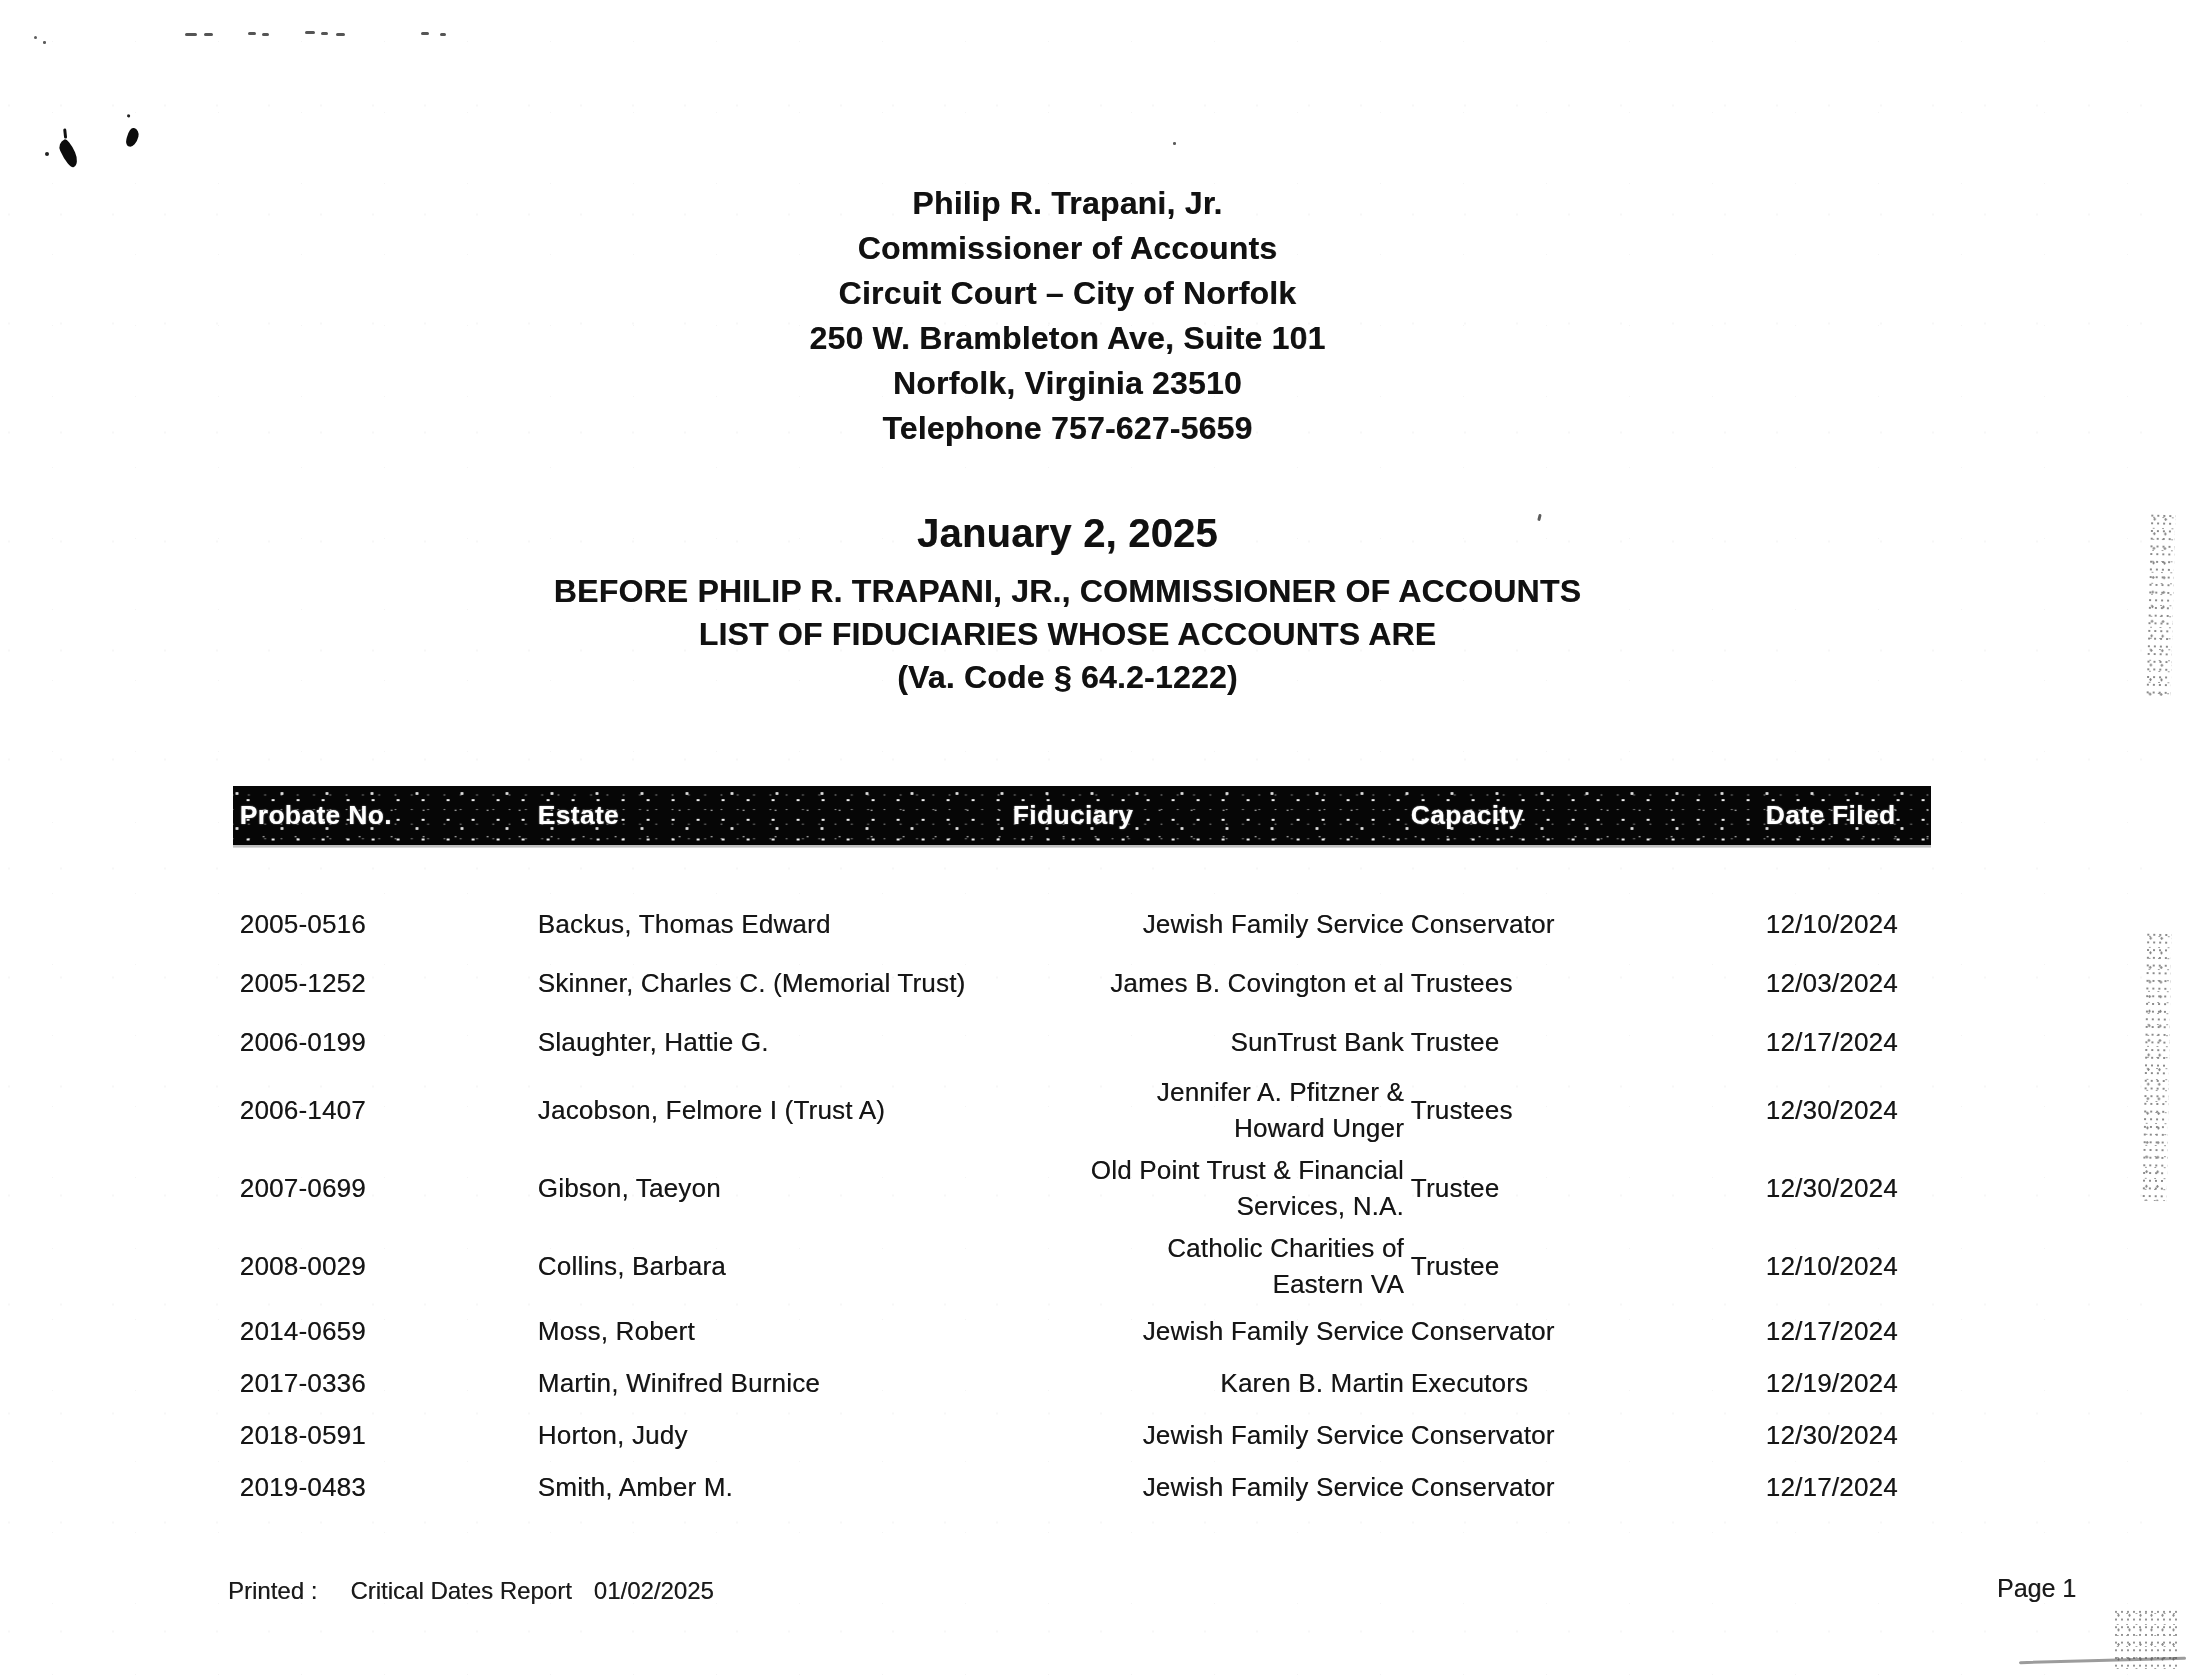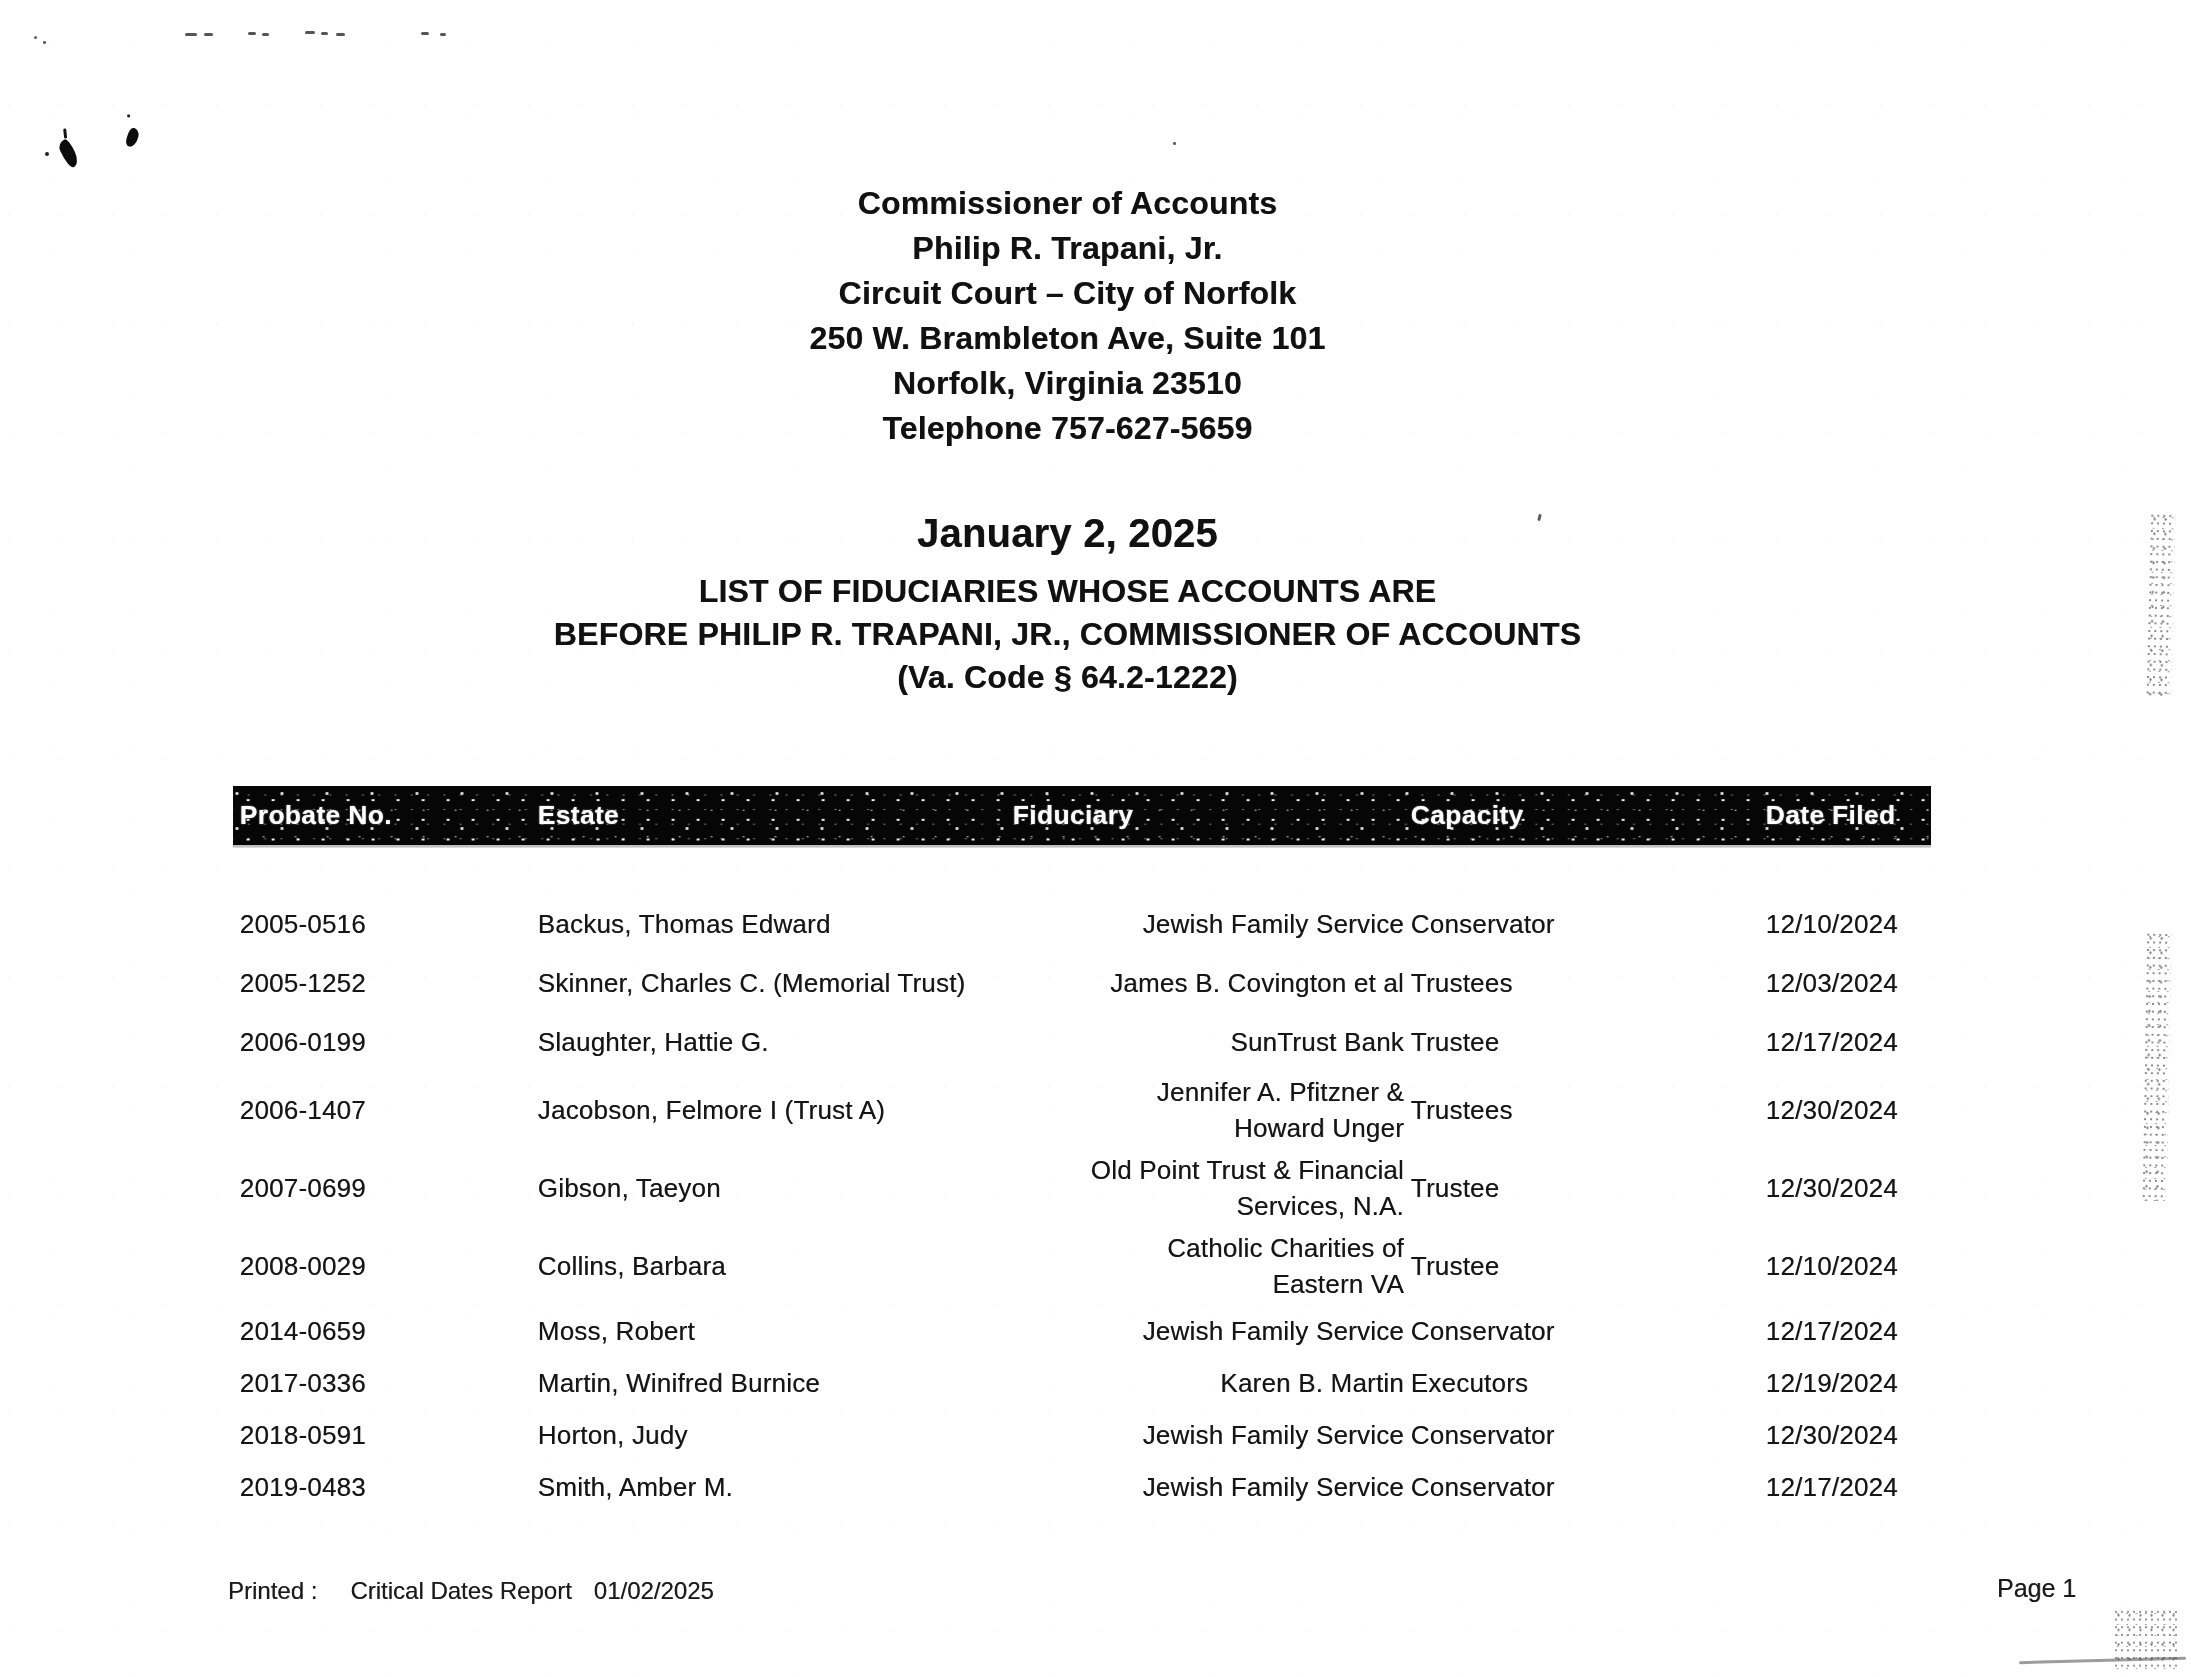--- a/index.html
+++ b/index.html
@@ -160,33 +160,33 @@
     <div class="artifact dot-period"></div>
     <div class="artifact speck" style="left:1173px; top:142px; width:2.6px; height:2.6px;"></div>
     <div class="artifact speck" style="left:1538px; top:514px; width:3.4px; height:6.8px; border-radius:1.7px; transform:rotate(14deg);"></div>
     <div class="artifact noise-band band-a"></div>
     <div class="artifact noise-band band-b"></div>
     <div class="artifact noise-band band-c"></div>
     <div class="artifact squiggle"></div>
   </div>
 
   <div class="centered-block letterhead ink">
+    <div>Philip R. Trapani, Jr.</div>
     <div>Commissioner of Accounts</div>
-    <div>Philip R. Trapani, Jr.</div>
     <div>Circuit Court – City of Norfolk</div>
     <div>250 W. Brambleton Ave, Suite 101</div>
     <div>Norfolk, Virginia 23510</div>
     <div>Telephone 757-627-5659</div>
   </div>
 
   <div class="centered-block date-line ink">January 2, 2025</div>
 
   <div class="centered-block doc-title ink">
+    <div>BEFORE PHILIP R. TRAPANI, JR., COMMISSIONER OF ACCOUNTS</div>
     <div>LIST OF FIDUCIARIES WHOSE ACCOUNTS ARE</div>
-    <div>BEFORE PHILIP R. TRAPANI, JR., COMMISSIONER OF ACCOUNTS</div>
     <div>(Va. Code § 64.2-1222)</div>
   </div>
 
   <div class="table-wrap">
     <div class="table-header-bar">
       <div class="h-cell">Probate No.</div>
       <div class="h-cell">Estate</div>
       <div class="h-cell">Fiduciary</div>
       <div class="h-cell">Capacity</div>
       <div class="h-cell">Date Filed</div>

